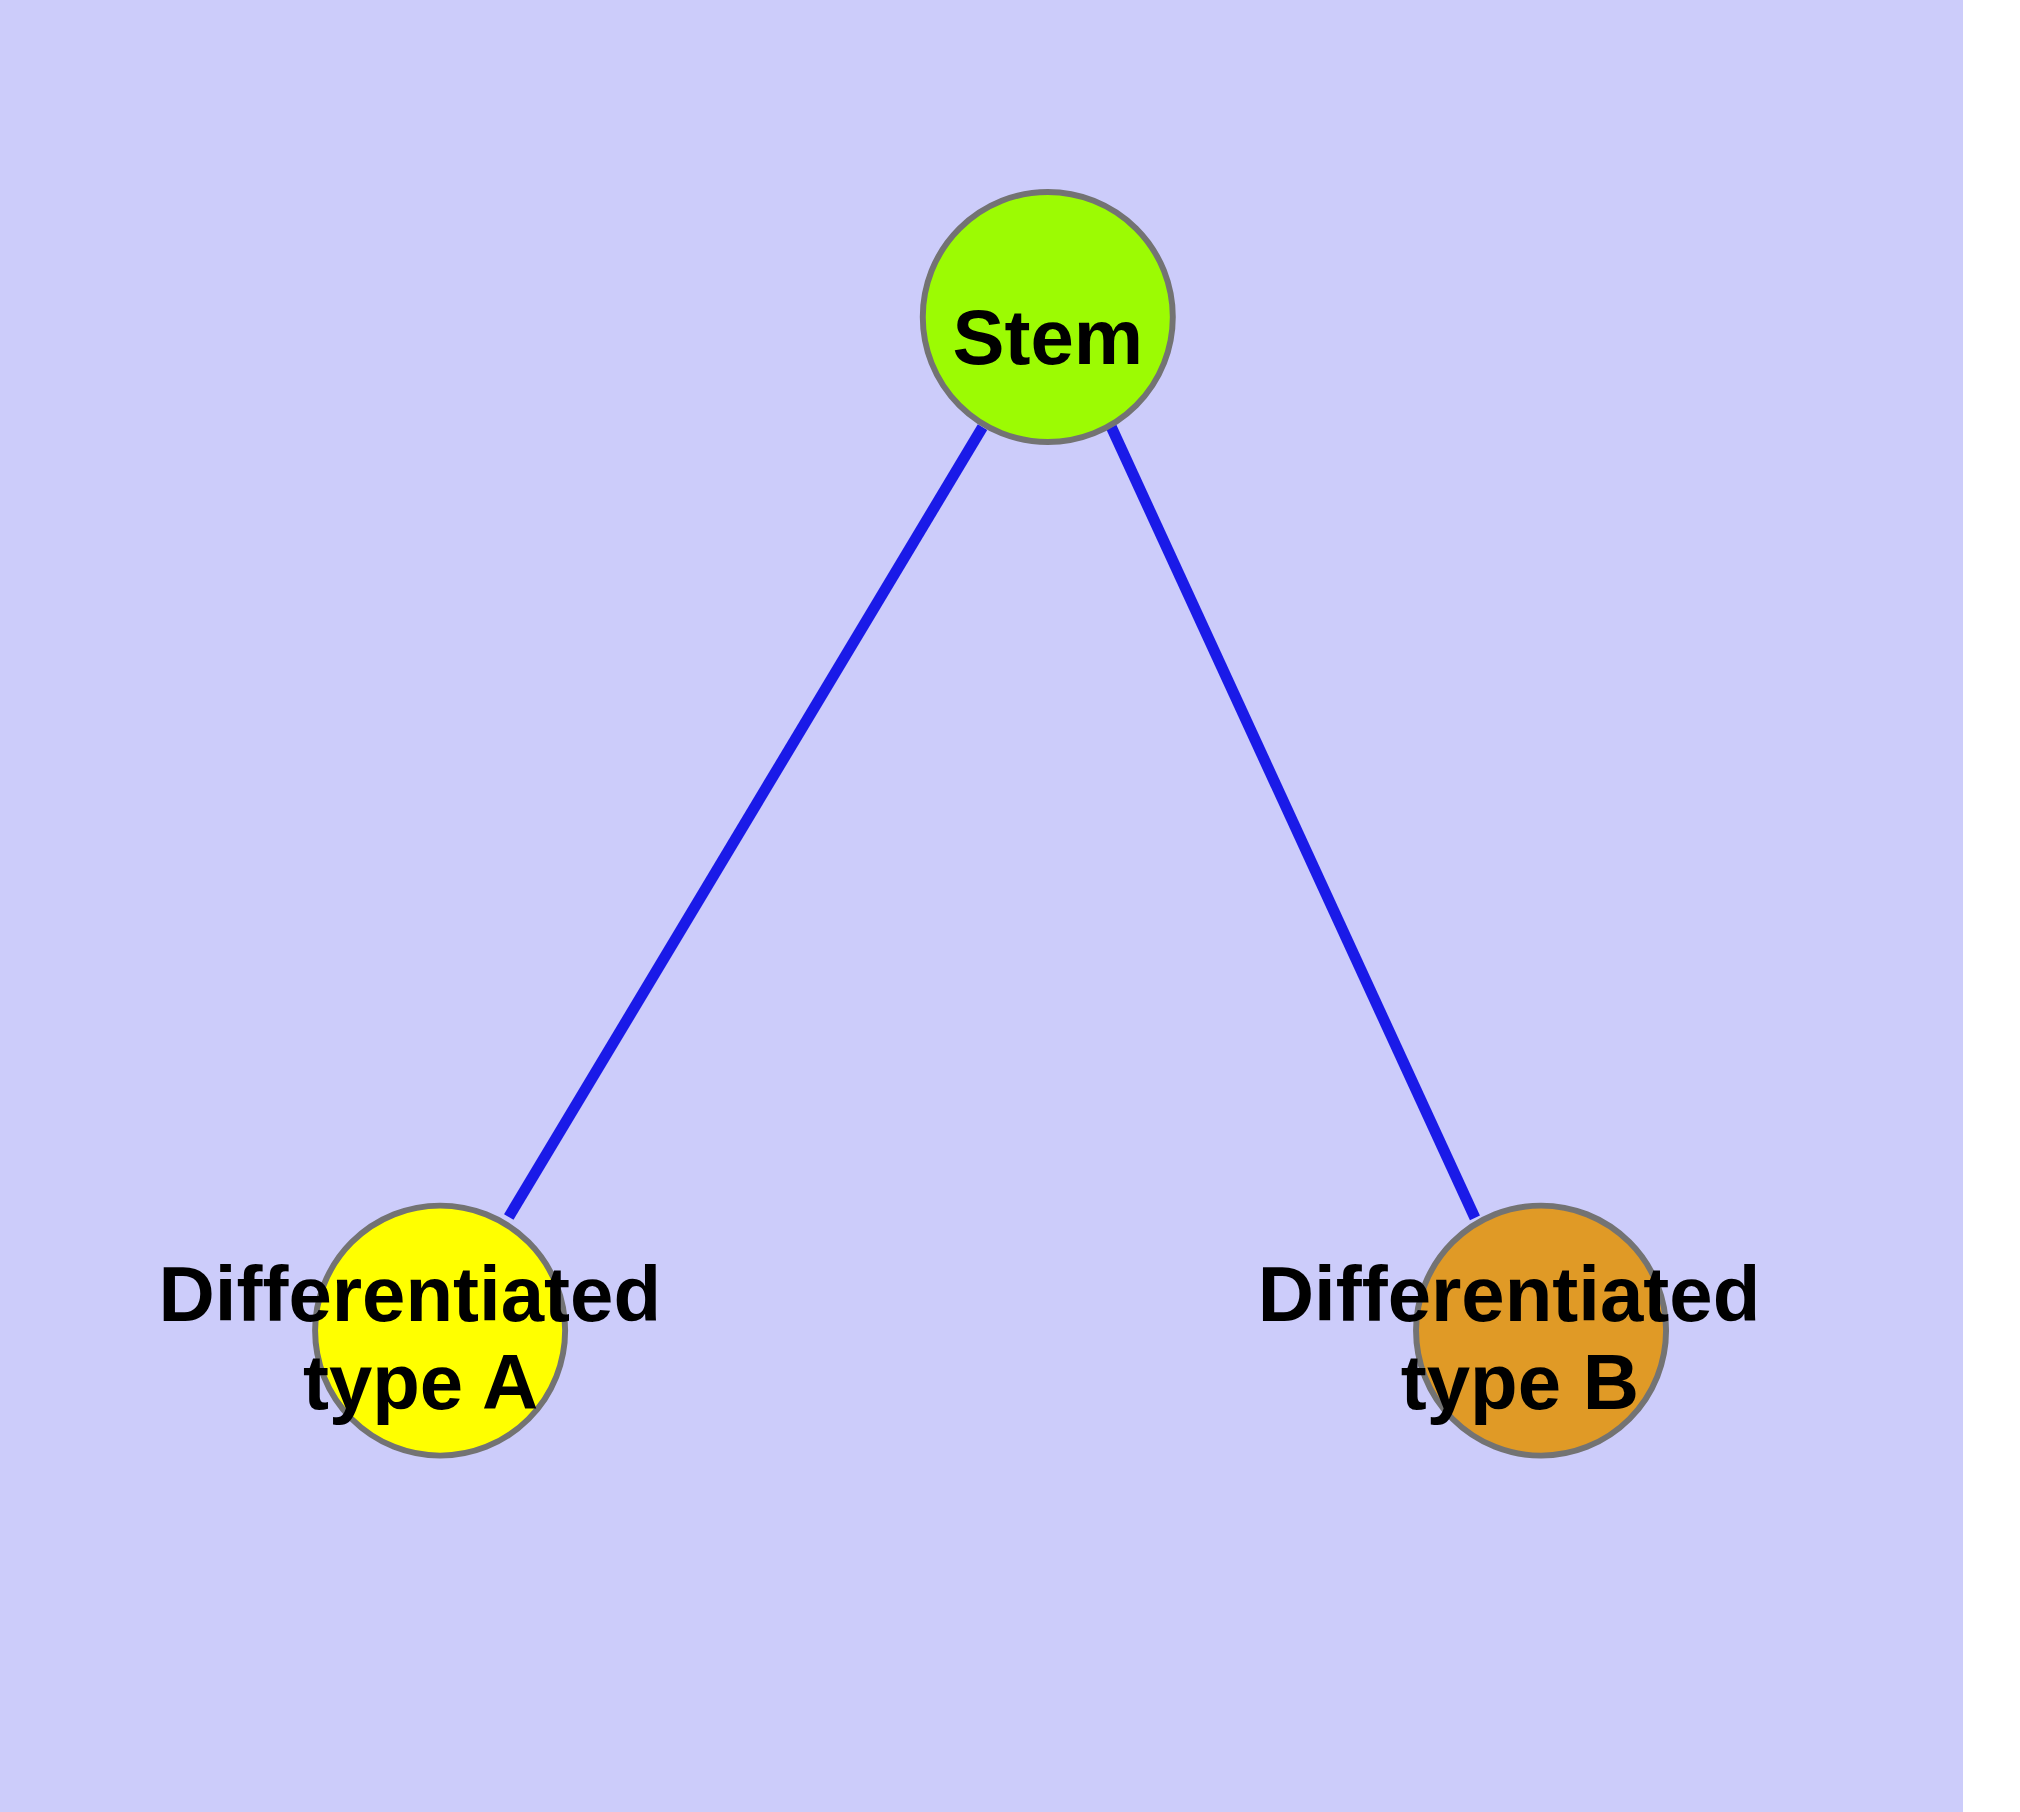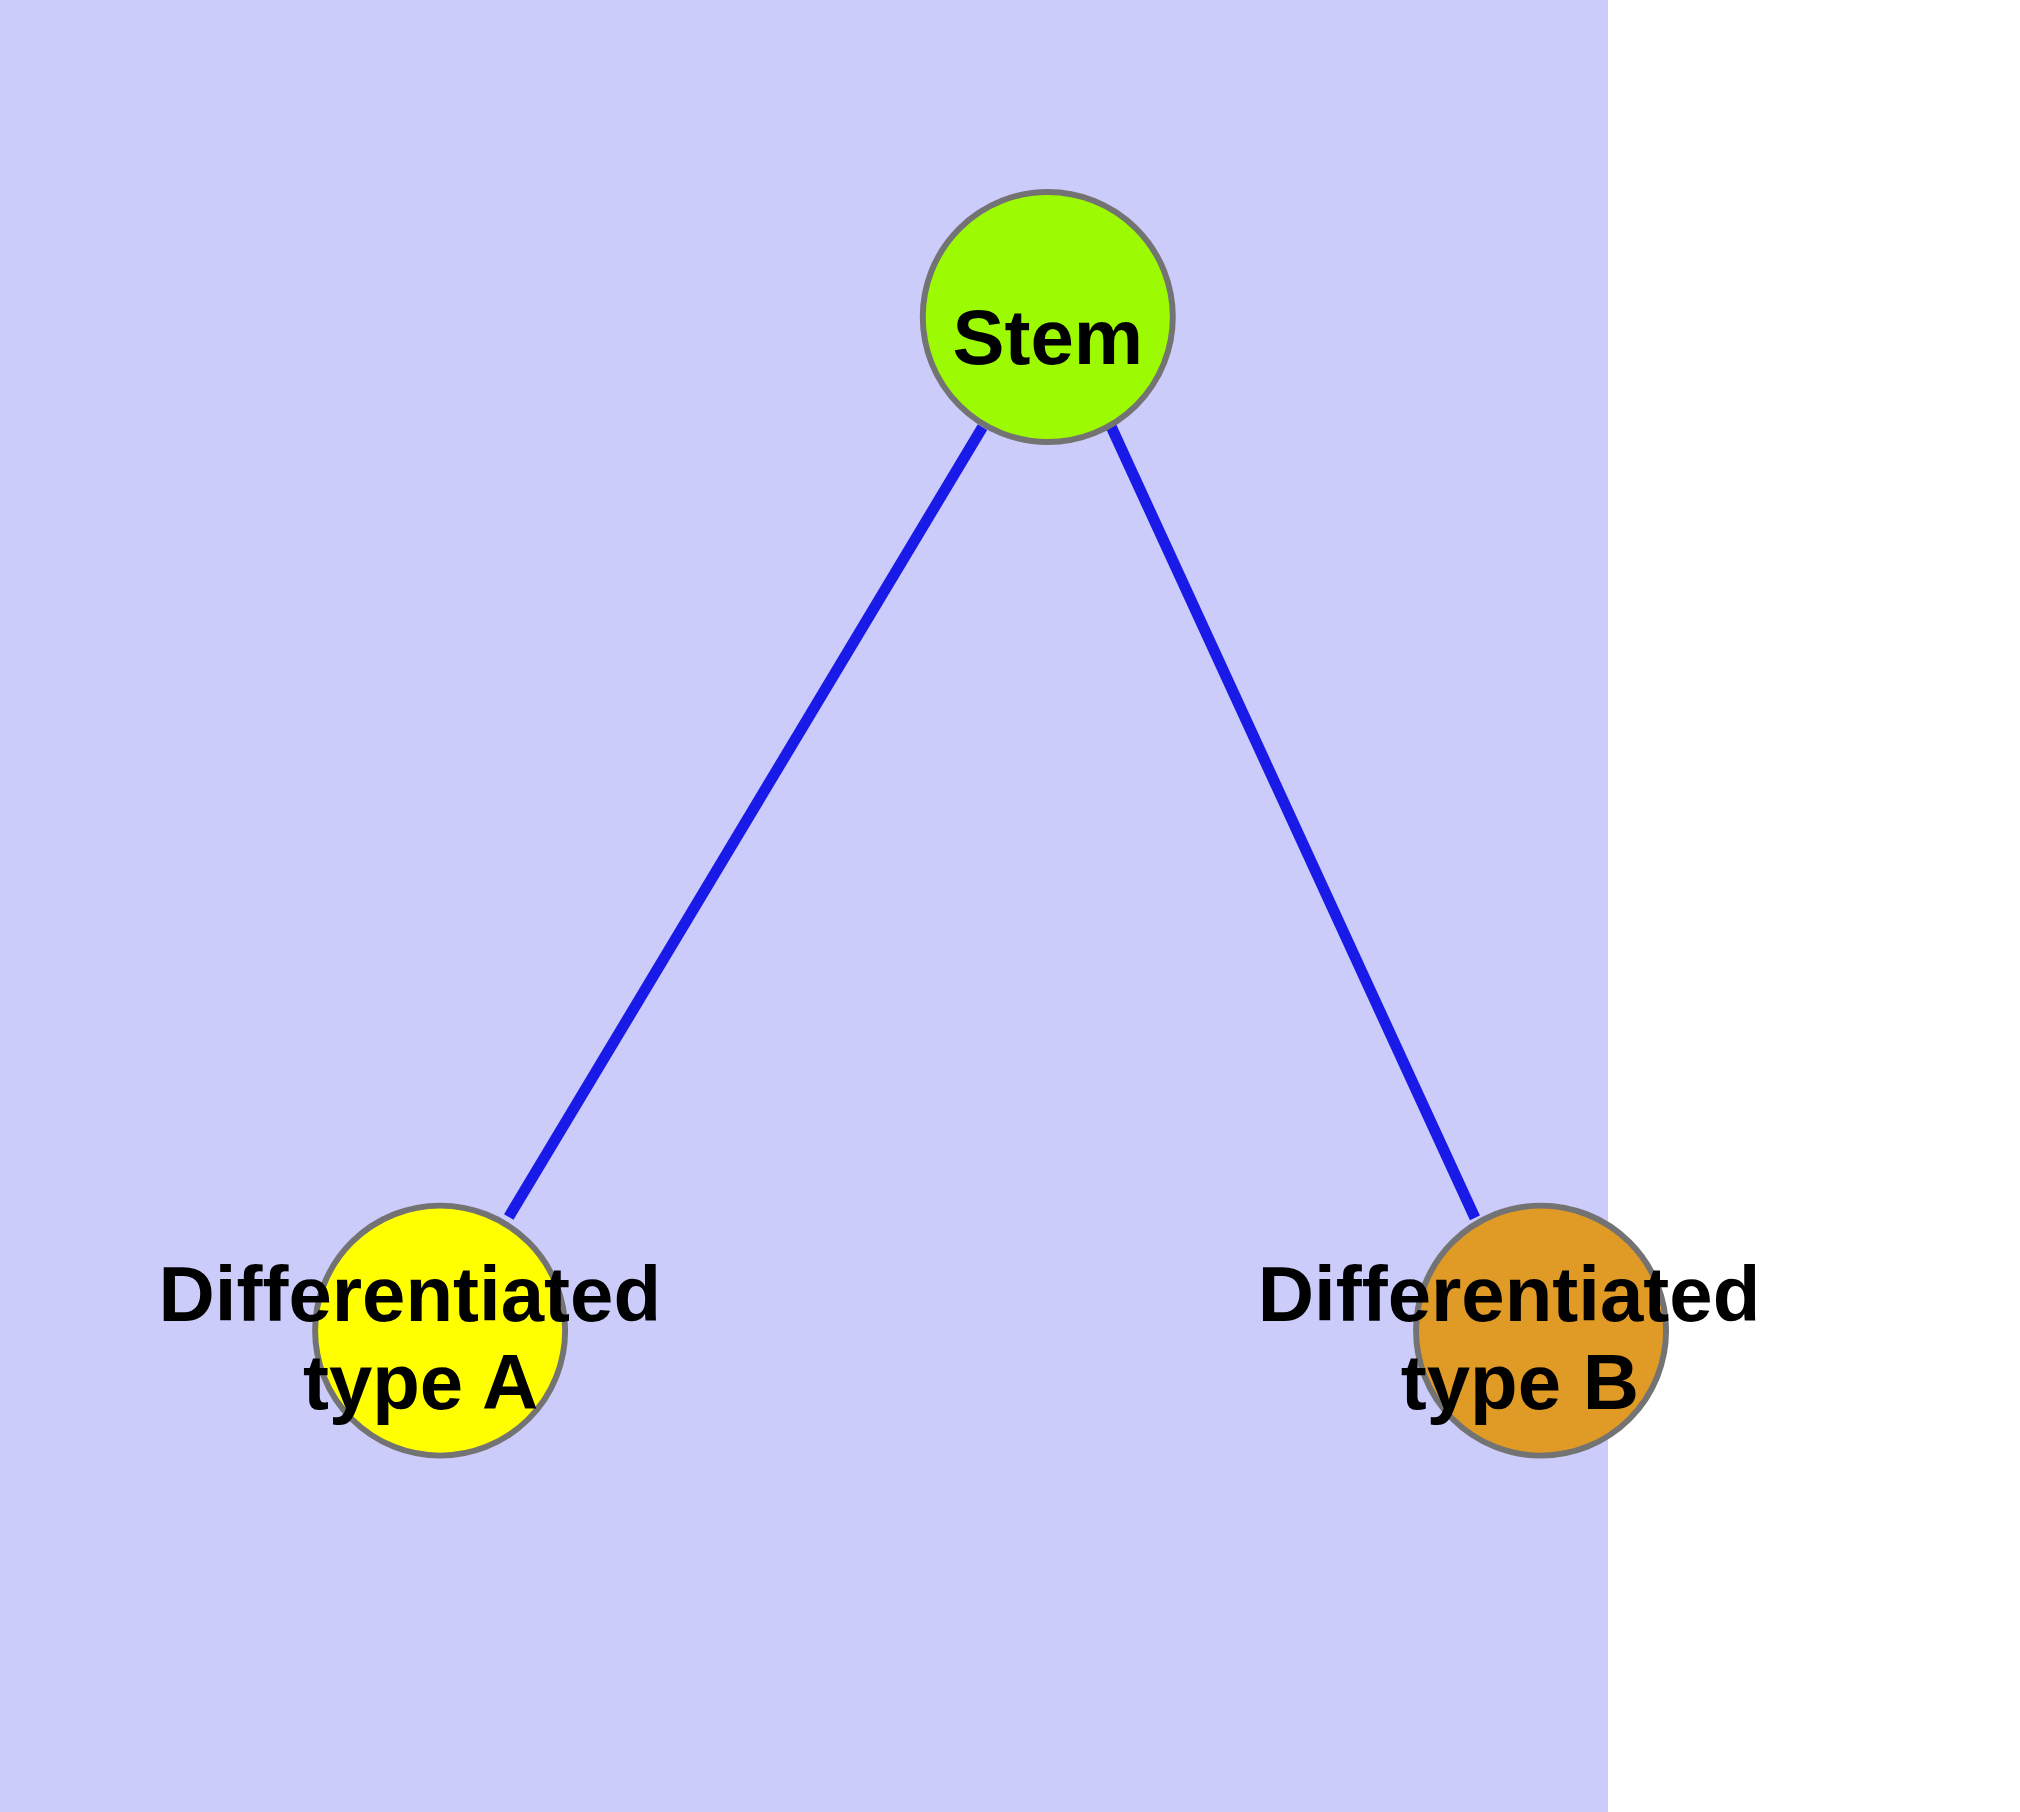--- a/index.html
+++ b/index.html
@@ -8,21 +8,21 @@
     padding: 0;
   }
   body {
     width: 2021px;
     height: 1812px;
     overflow: hidden;
     font-family: "Liberation Sans", "DejaVu Sans", sans-serif;
   }
   #canvas {
     position: relative;
-    width: 1608px;
+    width: 1963px;
     height: 1812px;
     background: #ccccfa;
   }
   #graph-svg {
     position: absolute;
     top: 0;
     left: 0;
     width: 2021px;
     height: 1812px;
     display: block;

